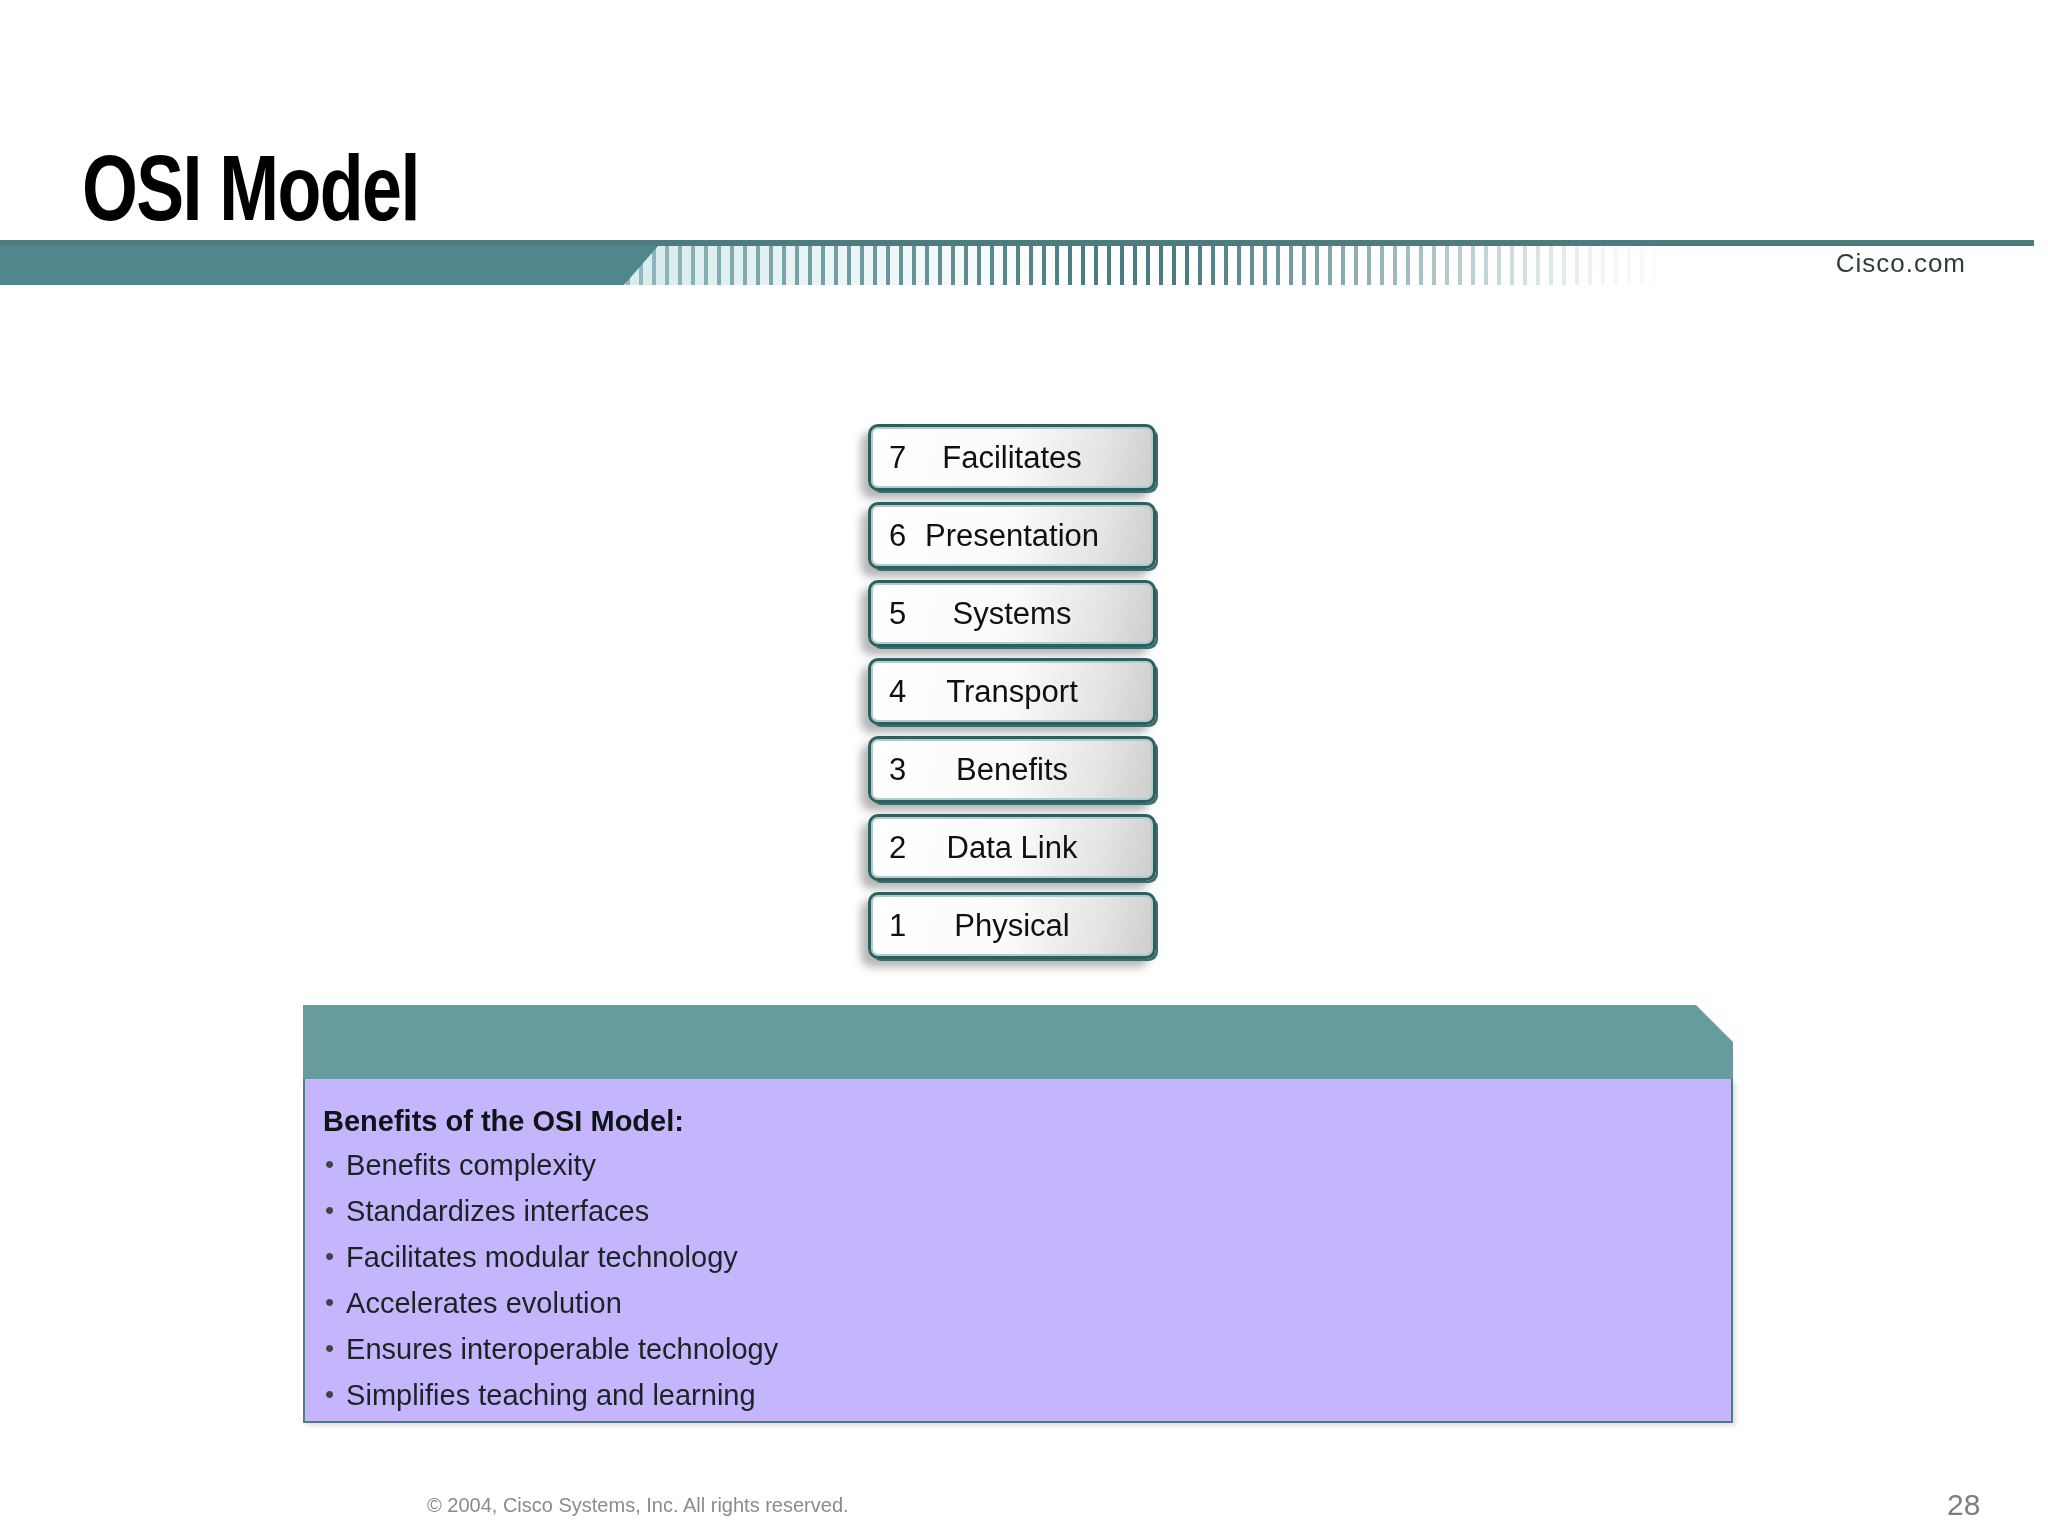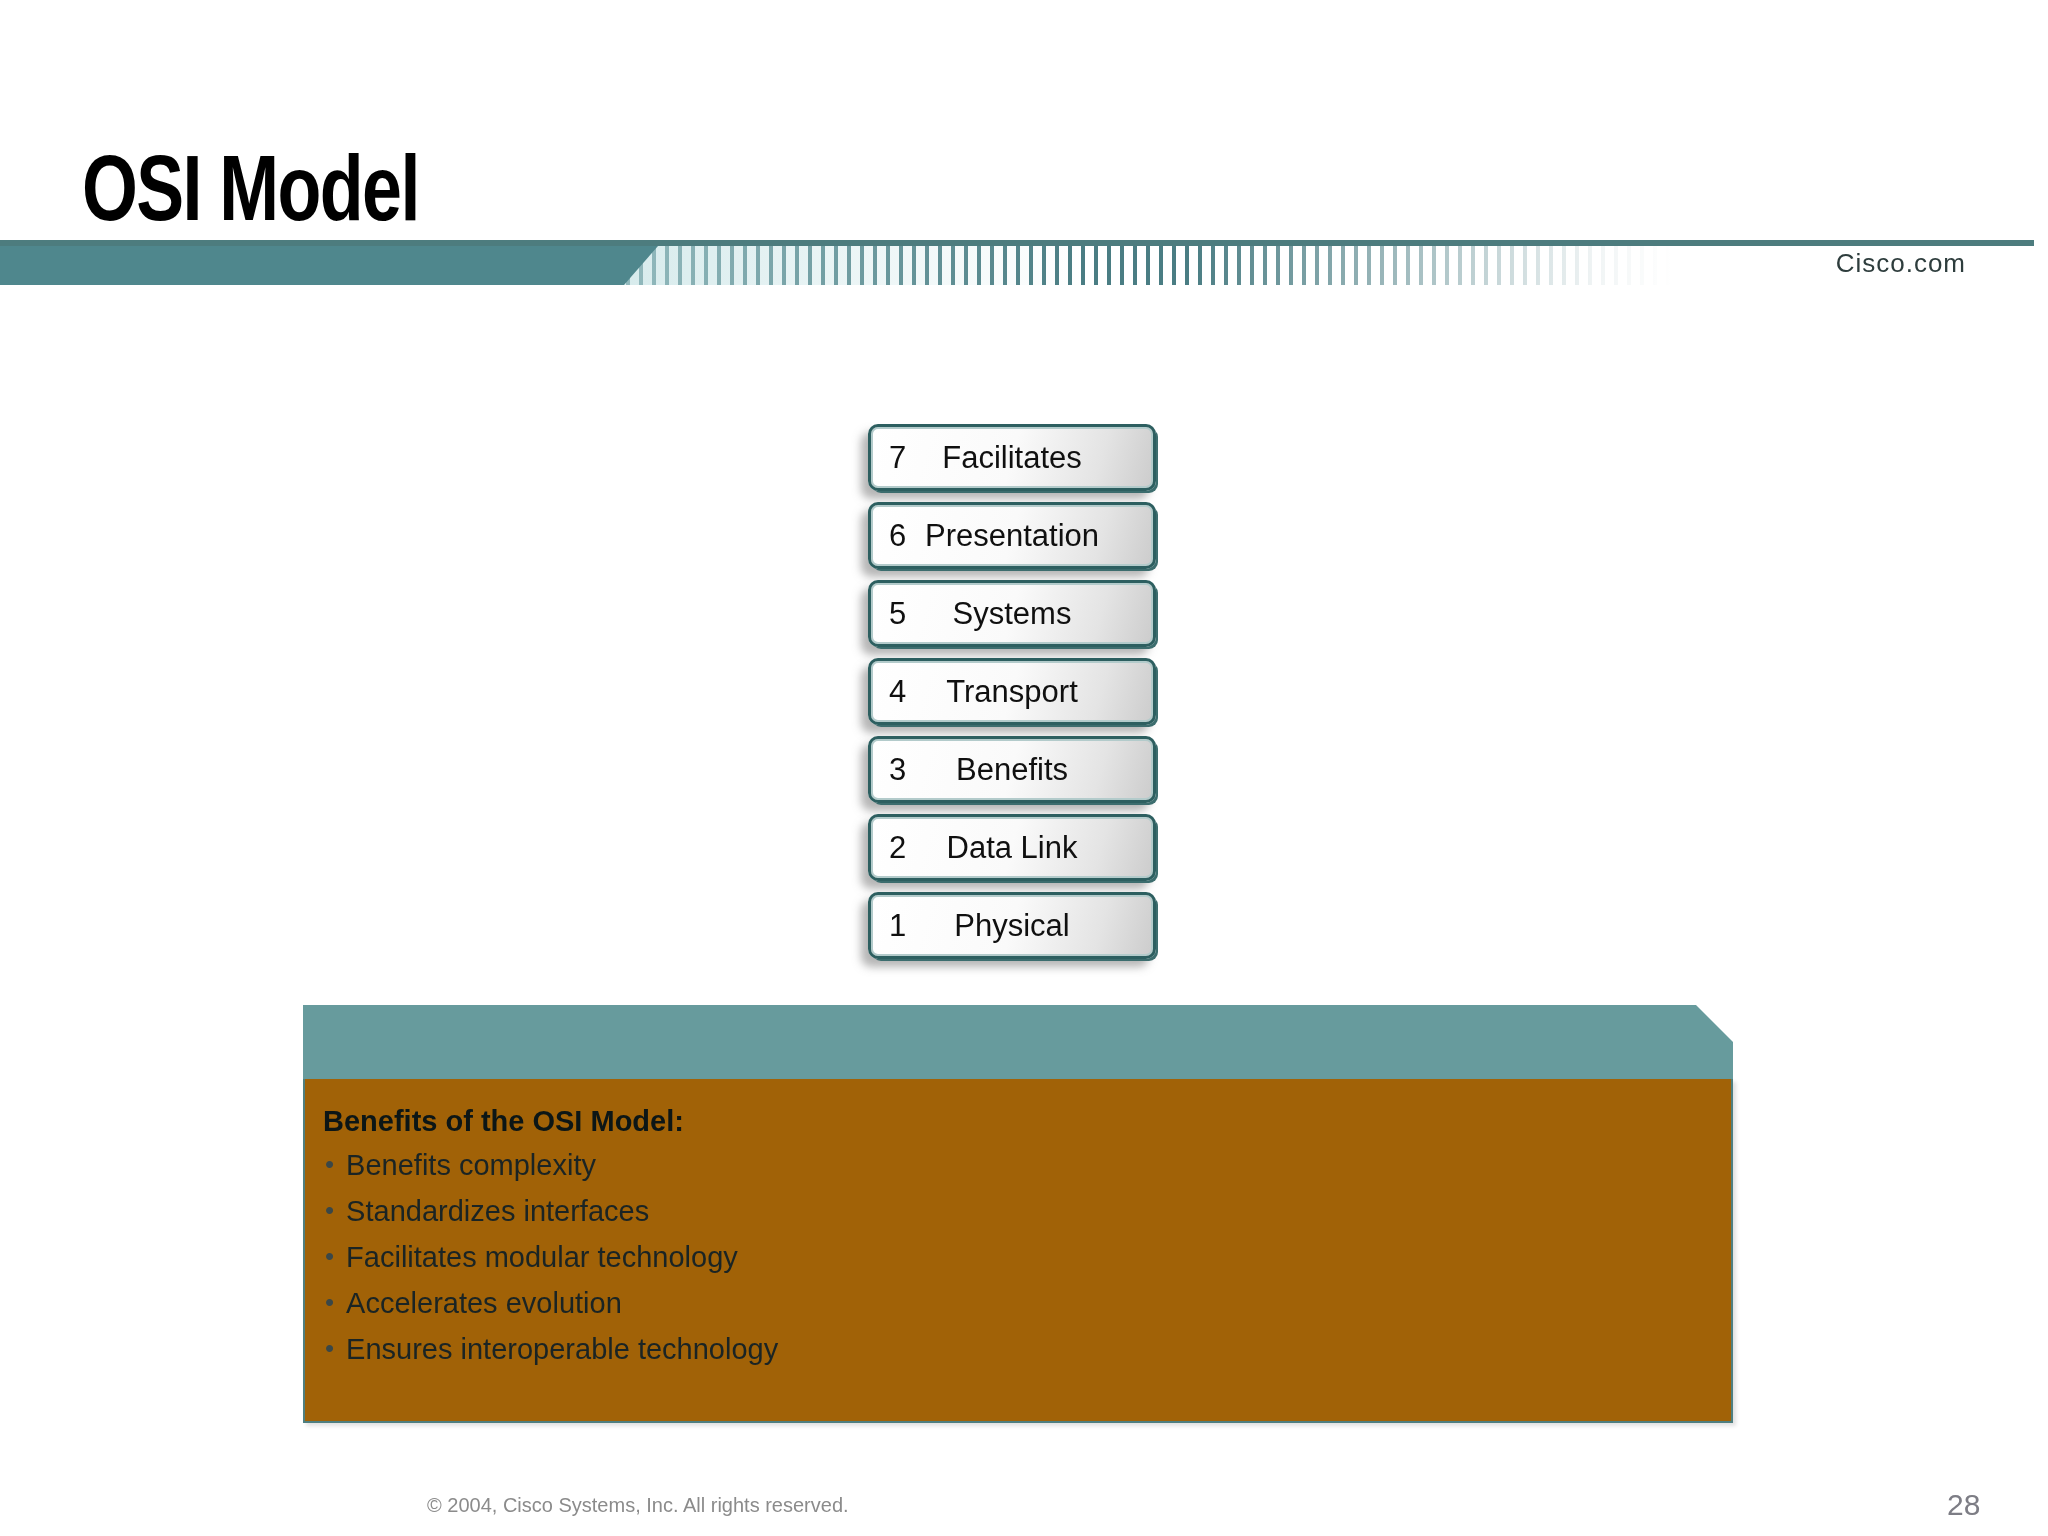--- a/index.html
+++ b/index.html
@@ -65,21 +65,21 @@
   .benefits{
     position:absolute;left:303px;top:1005px;width:1430px;height:418px;
   }
   .benefits-header{
     position:absolute;left:0;top:0;width:100%;height:74px;
     background:#679b9d;
     clip-path:polygon(0 0,calc(100% - 37px) 0,100% 37px,100% 100%,0 100%);
   }
   .benefits-body{
     position:absolute;left:0;top:74px;right:0;bottom:0;box-sizing:border-box;
-    background:#a16207;
+    background:#c4b5fd;
     border:2px solid #4f7f80;border-top:none;
     box-shadow:3px 3px 4px rgba(0,0,0,0.12);
     padding:22px 30px 0 18px;
   }
   .benefits-heading{
     font-size:29px;font-weight:bold;color:#0c1616;line-height:40px;
   }
   .benefits-list{
     list-style:none;margin:2px 0 0 0;padding:0;
   }
@@ -145,18 +145,19 @@
 <div class="benefits">
   <div class="benefits-header"></div>
   <div class="benefits-body">
     <div class="benefits-heading">Benefits of the OSI Model:</div>
     <ul class="benefits-list">
       <li>Benefits complexity</li>
       <li>Standardizes interfaces</li>
       <li>Facilitates modular technology</li>
       <li>Accelerates evolution</li>
       <li>Ensures interoperable technology</li>
+      <li>Simplifies teaching and learning</li>
     </ul>
   </div>
 </div>
 
 <div class="copyright">© 2004, Cisco Systems, Inc. All rights reserved.</div>
 <div class="pagenum">28</div>
 
 </body></html>

